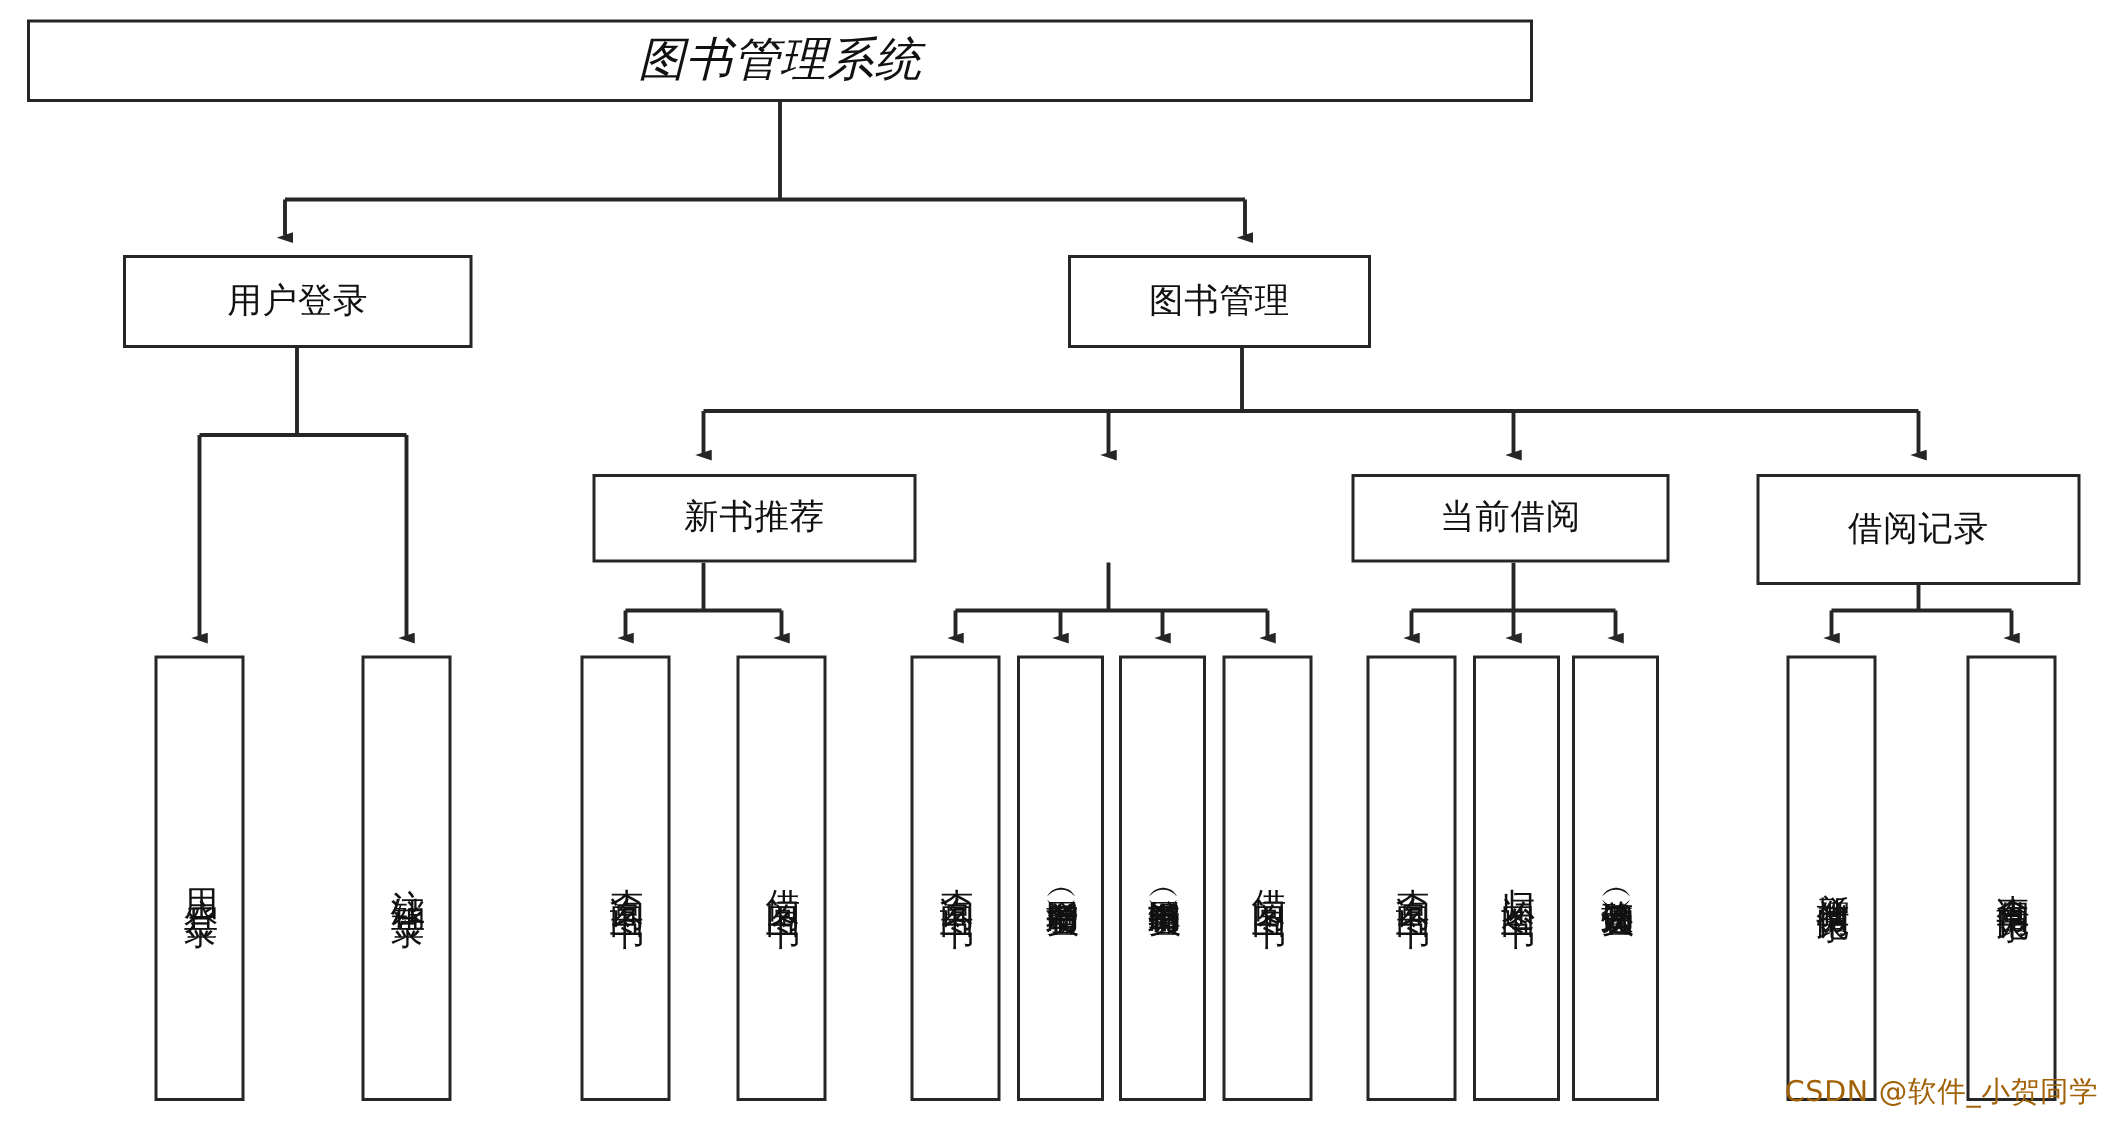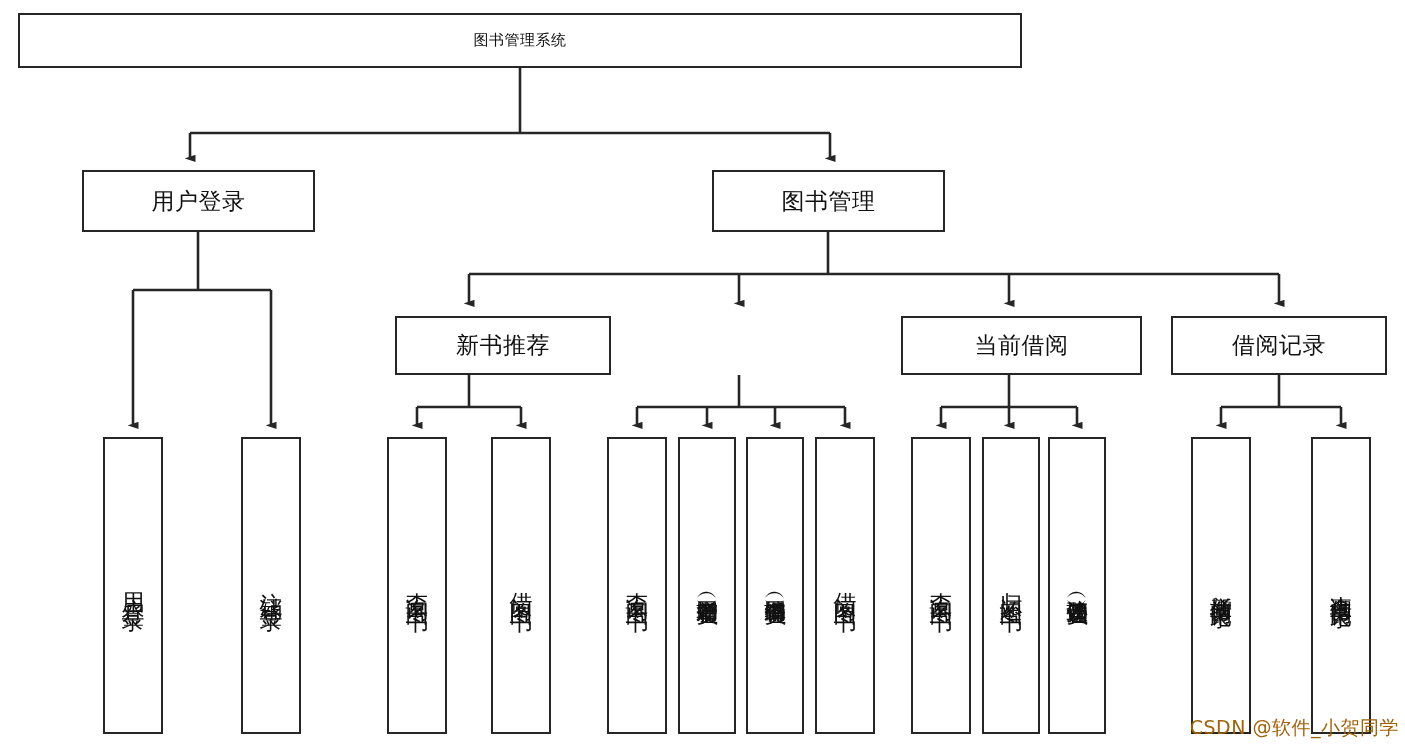--- a/index.html
+++ b/index.html
@@ -35,21 +35,21 @@
   .node .label{
     display:block;
     text-align:center;
     line-height:1.16;
     letter-spacing:0.5px;
     color:#111111;
     white-space:nowrap;
   }
   
   .node.h .label{ font-size:23px; }
-  .node.root .label{ font-size:15px; }
+  .node.root .label{ font-size:31px;font-style:italic; }
 
   
   .node.v{
     align-items:center;
     justify-content:center;
     padding:4px 0;
   }
   .node.v .label{
     writing-mode:vertical-rl;
     text-orientation:upright;
@@ -130,34 +130,34 @@
   </svg>
 
   <div class="node root h" style="left:18px; top:13px; width:1004px; height:55px;">
     <span class="label">图书管理系统</span>
   </div>
 
   <div class="node h" style="left:82px; top:170px; width:233px; height:62px;">
     <span class="label">用户登录</span>
   </div>
 
-  <div class="node h" style="left:712px; top:170px; width:233px; height:62px;">
+  <div class="node h" style="left:712px; top:170px; width:202px; height:62px;">
     <span class="label">图书管理</span>
   </div>
 
   <div class="node h" style="left:362px; top:316px; width:216px; height:59px;margin-left:33px;">
     <span class="label">新书推荐</span>
   </div>
 
 
-  <div class="node h" style="left:901px; top:316px; width:241px; height:59px;">
+  <div class="node h" style="left:901px; top:316px; width:212px; height:59px;">
     <span class="label">当前借阅</span>
   </div>
 
-  <div class="node h" style="left:1171px; top:316px; width:216px; height:59px;">
+  <div class="node h" style="left:1171px; top:316px; width:216px; height:74px;">
     <span class="label">借阅记录</span>
   </div>
 
   <div class="node v" style="left:103px; top:437px; width:60px; height:297px;">
     <span class="label">用户登录</span>
   </div>
 
   <div class="node v" style="left:241px; top:437px; width:60px; height:297px;">
     <span class="label">注销登录</span>
   </div>

